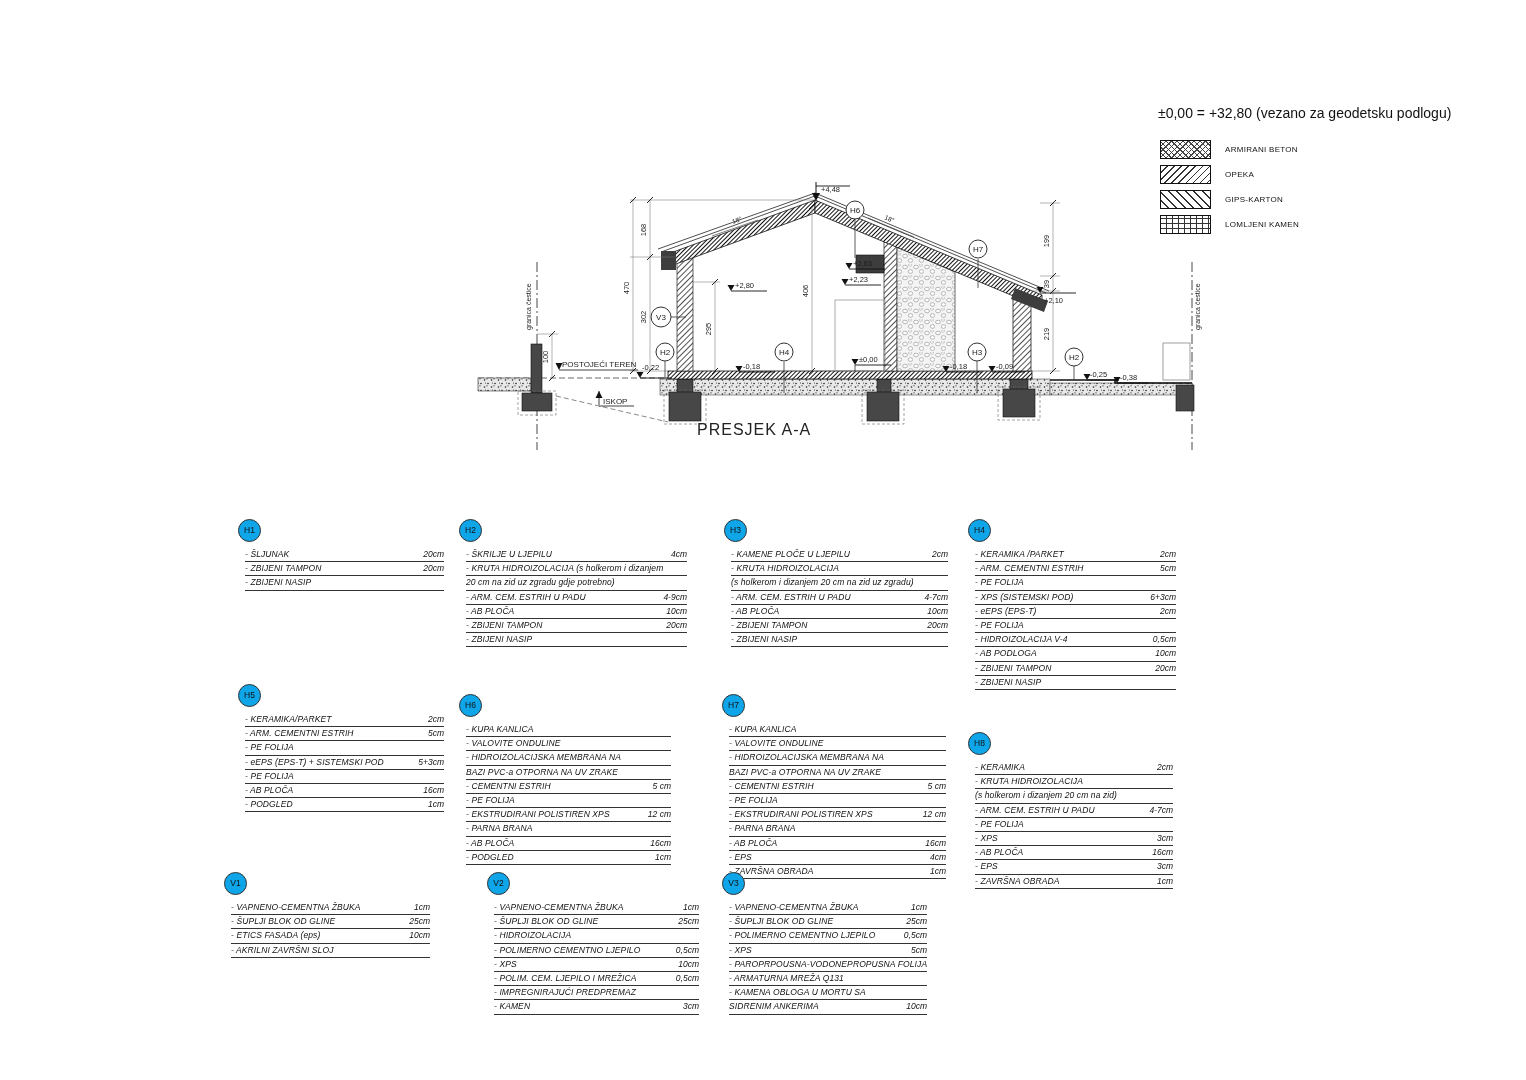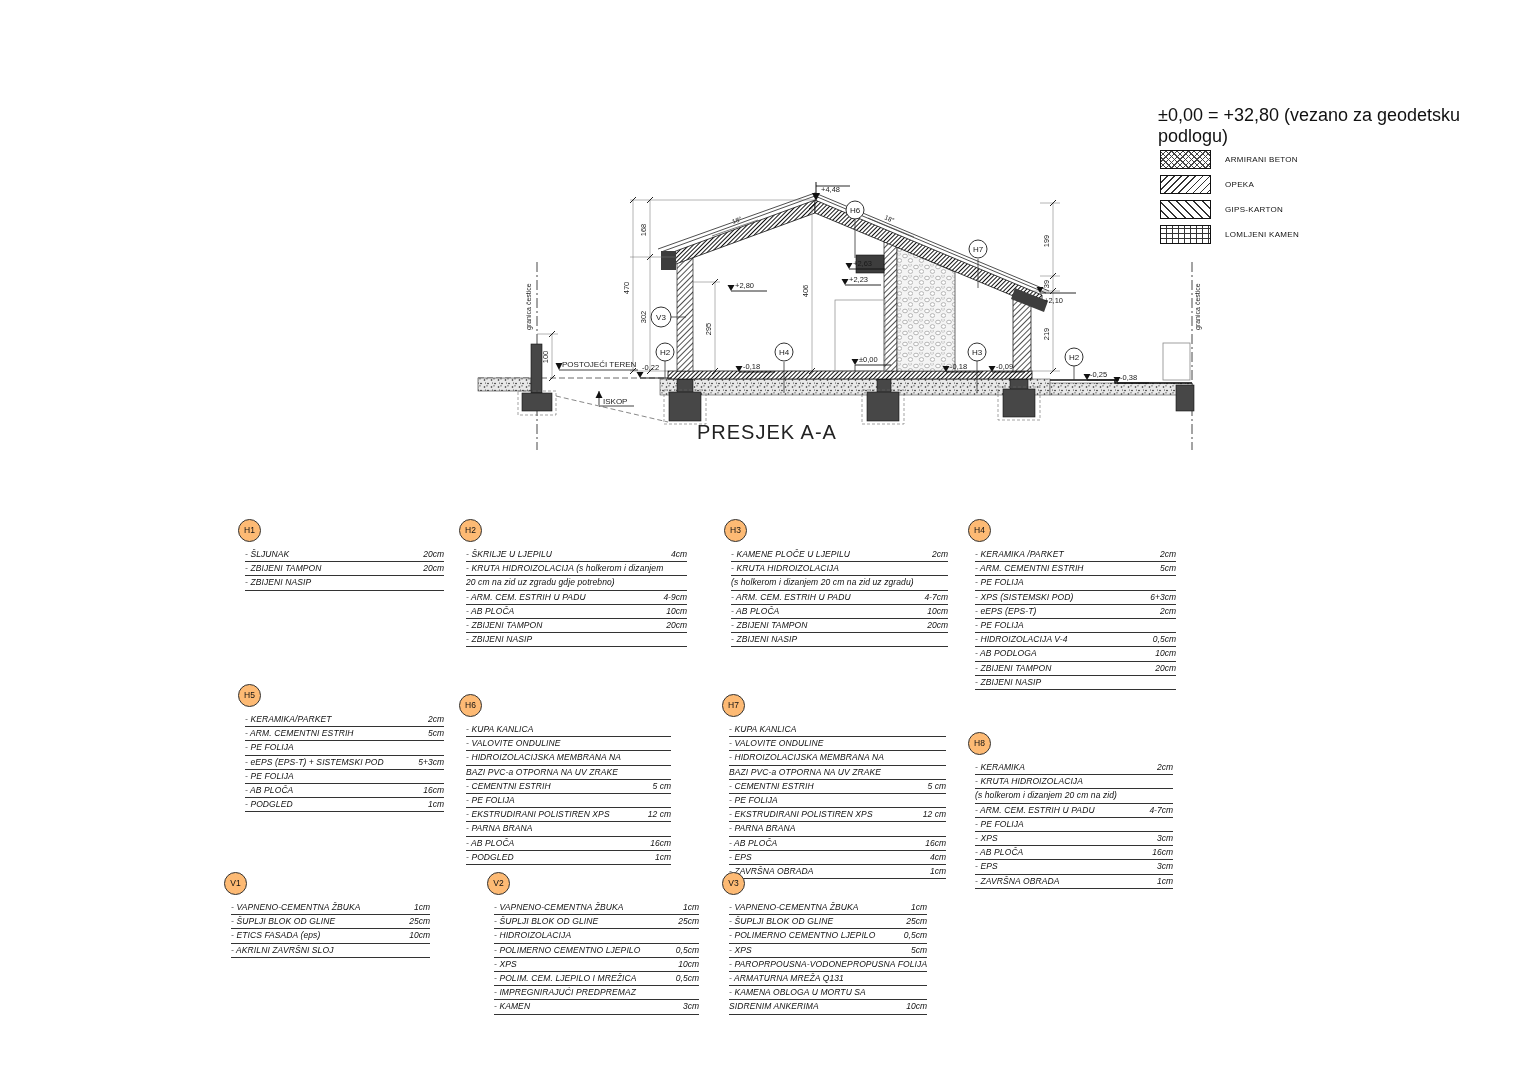--- a/index.html
+++ b/index.html
@@ -1,37 +1,37 @@
 <!DOCTYPE html>
 <html><head>
 <meta charset="utf-8">
 <style>
   html,body{margin:0;padding:0;background:#fff;}
   #page{position:relative;width:1526px;height:1080px;background:#fff;overflow:hidden;
         font-family:"Liberation Sans",sans-serif;color:#111;}
   
-  #datum-note{position:absolute;left:1158px;top:105px;font-size:18px;color:#111;}
-  #legend{position:absolute;left:1160px;top:150px;text-align:center;}
+  #datum-note{position:absolute;left:1158px;top:105px;font-size:14px;color:#111;}
+  #legend{position:absolute;left:1160px;top:140px;text-align:center;}
   .lgrow{display:flex;align-items:center;margin-bottom:6px;height:19px;}
   .sw{width:49px;height:17px;border:1px solid #111;background-color:#fff;margin-right:14px;flex:none;}
   .sw-beton{background-image:repeating-linear-gradient(45deg,transparent 0 3px,#444 3px 4px),
             repeating-linear-gradient(135deg,transparent 0 3px,#444 3px 4px);}
   .sw-opeka{background-image:repeating-linear-gradient(135deg,transparent 0 4px,#333 4px 5px);}
   .sw-gips{background-image:repeating-linear-gradient(45deg,transparent 0 4.5px,#333 4.5px 6px);}
   .sw-kamen{background-image:repeating-linear-gradient(0deg,transparent 0 4px,#333 4px 5px),
             repeating-linear-gradient(90deg,transparent 0 5px,#333 5px 6px);}
   .lglabel{font-size:8px;letter-spacing:.3px;color:#111;}
   
-  #section-title{position:absolute;left:697px;top:421px;font-size:20px;letter-spacing:1px;color:#222;}
+  #section-title{position:absolute;left:697px;top:421px;font-size:16px;letter-spacing:1px;color:#222;}
   
   #drawing{position:absolute;left:470px;top:178px;}
   
   .ptable{position:absolute;font-size:8.5px;line-height:13.2px;color:#111;}
   .pcircle{width:21px;height:21px;border:1.2px solid #333;border-radius:50%;
-           display:flex;align-items:center;justify-content:center;font-size:8.5px;background:#fdba74;}
+           display:flex;align-items:center;justify-content:center;font-size:8.5px;background:#0ea5e9;}
   .trows{margin-top:6px;padding-left:7px;font-style:italic;}
   .trow{display:flex;justify-content:space-between;border-bottom:1.1px solid #333;
         white-space:nowrap;align-items:flex-end;}
   .tlabel{letter-spacing:.1px;}
   .tval{margin-left:6px;}
 </style>
 </head>
 <body>
 
 <div id="page">

